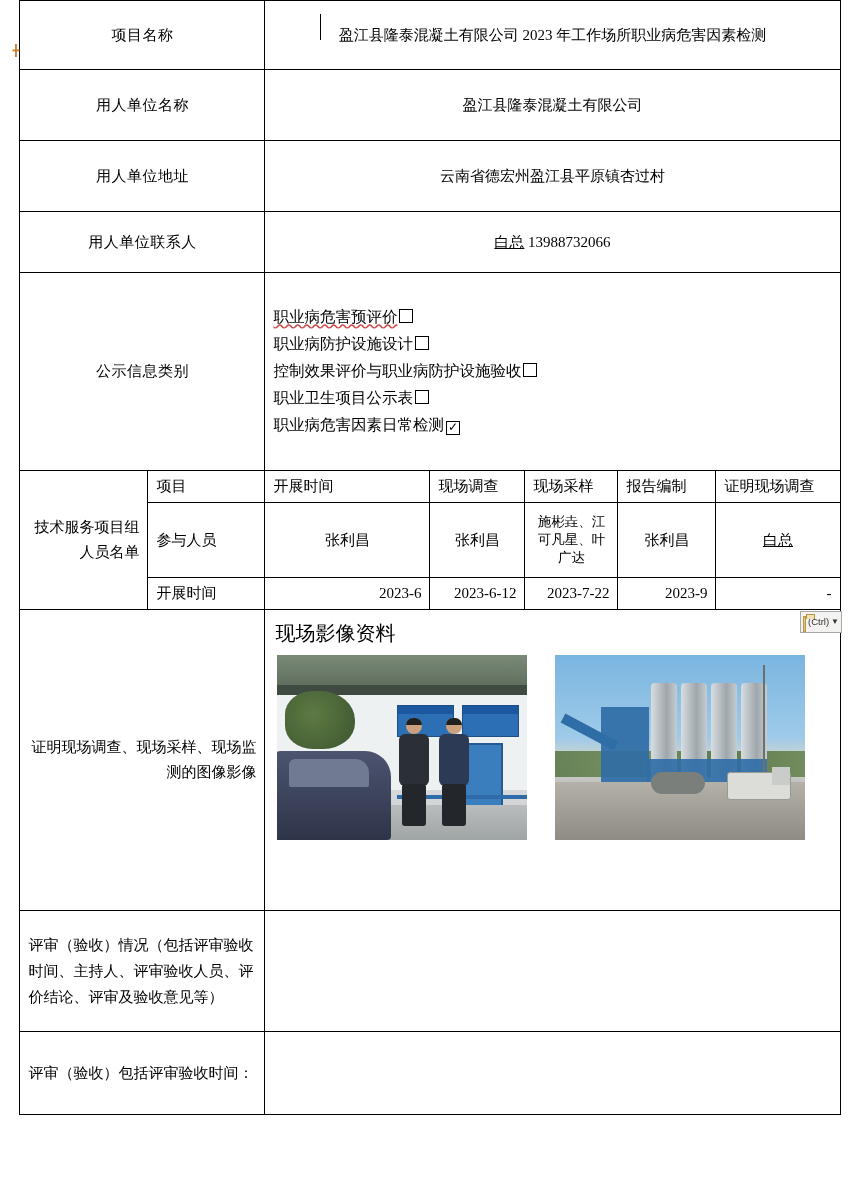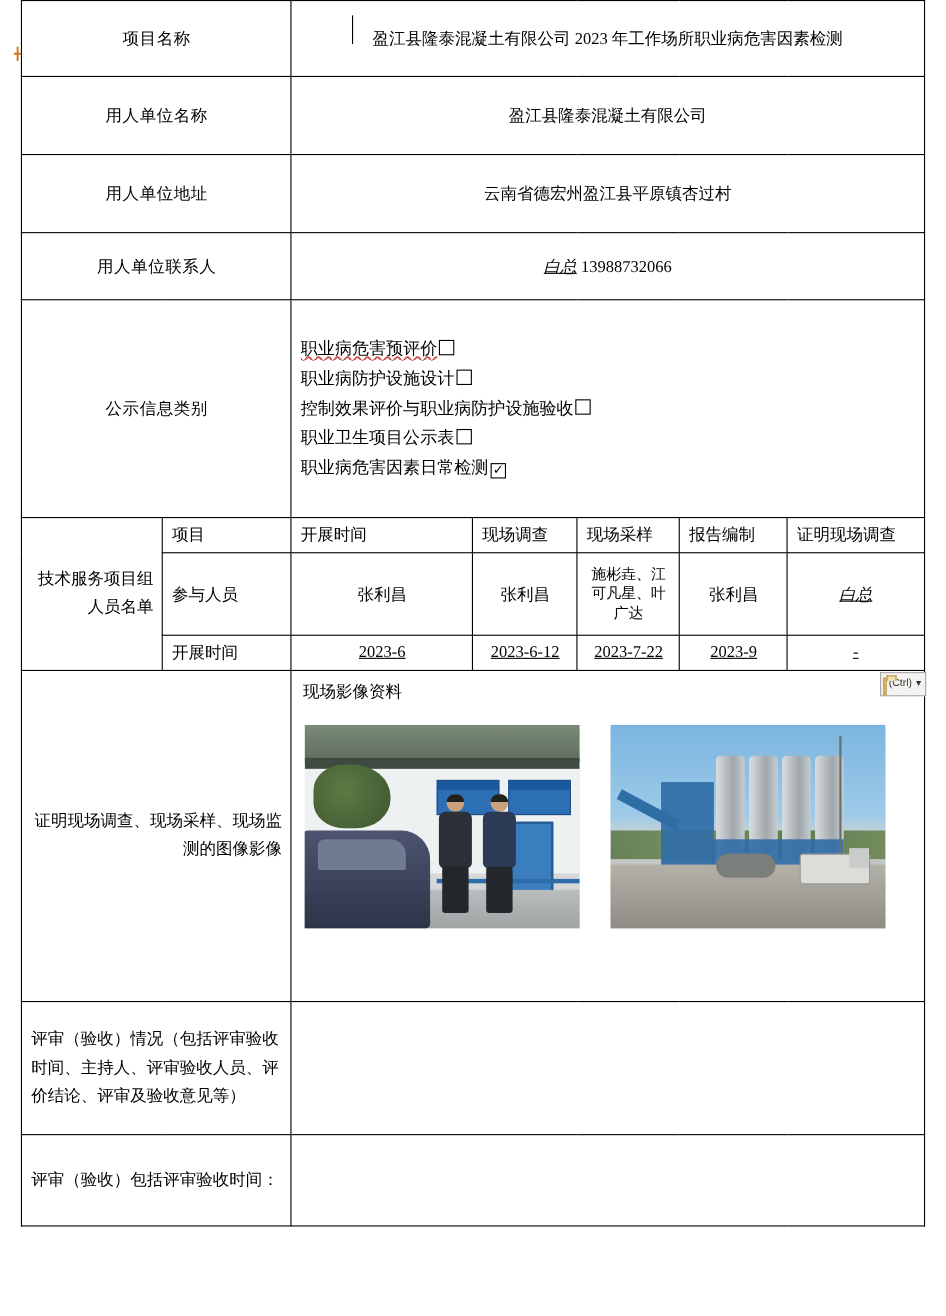--- a/index.html
+++ b/index.html
@@ -68,21 +68,20 @@
   .val-center {
     text-align: center;
     font-size: 15.5px;
   }
   .val-left {
     text-align: left;
     font-size: 15.5px;
   }
   .underline-txt {
     text-decoration: underline;
-    font-style: italic;
   }
   .squiggle {
     text-decoration: underline;
     text-decoration-style: wavy;
     text-decoration-color: #d04a4a;
   }
   .cat-line {
     padding: 3px 0 3px 0;
     font-size: 15.5px;
     white-space: nowrap;
@@ -103,28 +102,27 @@
     content: "\2713";
     font-size: 12px;
     line-height: 11px;
   }
   .small-head {
     text-align: left;
     font-size: 15px;
     padding: 8px 2px;
   }
   .tiny {
-    text-align: center;
+    text-align: right;
     font-size: 13.5px;
     padding: 6px 2px;
-    text-decoration: underline;
   }
   .media-label {
-    font-size: 15px;
-    padding: 4px 0 20px 2px;
+    font-size: 20px;
+    padding: 4px 0 8px 2px;
   }
   .photos {
     display: flex;
     gap: 28px;
     padding: 0 4px 6px 4px;
   }
   .photo {
     width: 250px;
     height: 185px;
     border: 0;

